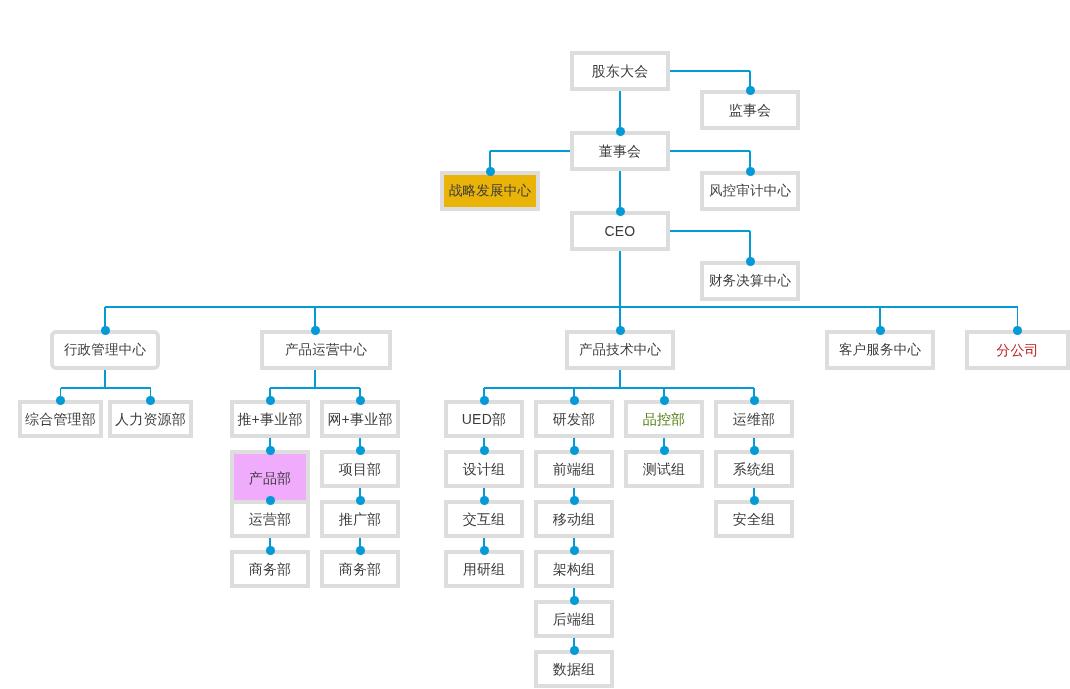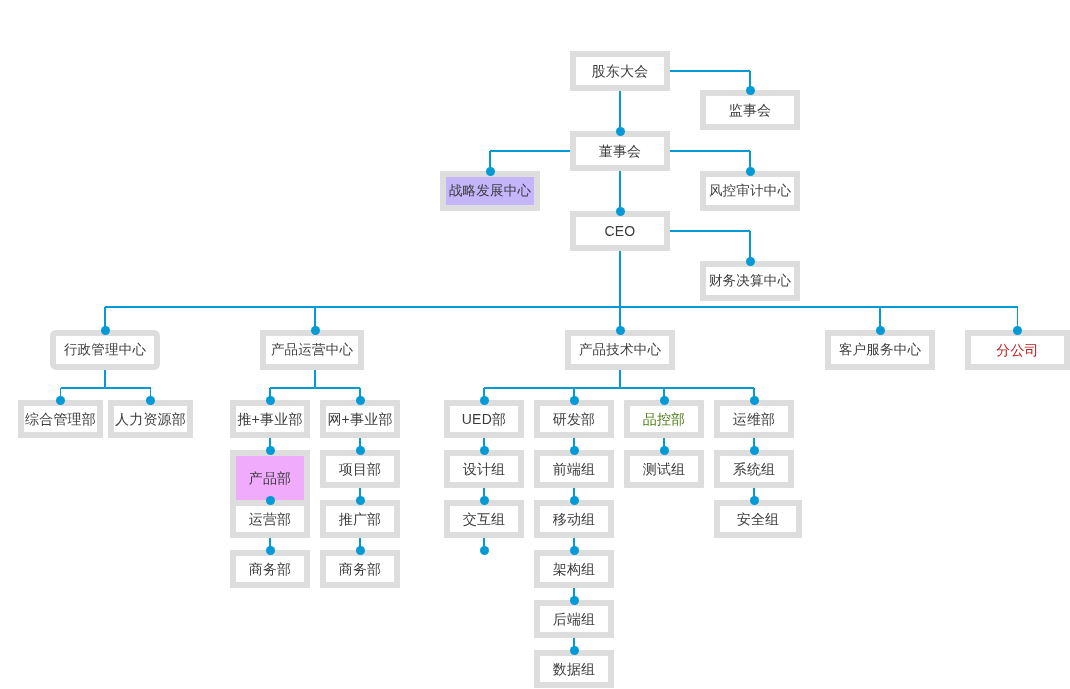--- a/index.html
+++ b/index.html
@@ -18,21 +18,21 @@
   #svg-layer {
     position: absolute;
     left: 0; top: 0;
     width: 1070px;
     height: 689px;
     pointer-events: none;
   }
   .node {
     position: absolute;
     background: #ffffff;
-    border: 6px solid #84cc16;
+    border: 4px solid #84cc16;
     display: flex;
     align-items: center;
     justify-content: center;
     color: #3c3c3c;
     font-size: 14px;
     line-height: 1;
     white-space: nowrap;
     letter-spacing: 0.2px;
     z-index: 2;
   }
@@ -102,36 +102,36 @@
     </svg>
 <div class="node" style="left: 570px; top: 51px; width: 100px; height: 40px; border-color: rgb(221, 221, 221); background: rgb(255, 255, 255); color: rgb(60, 60, 60);">
       <span>股东大会</span>
     </div>
     <div class="node" style="left: 700px; top: 90px; width: 100px; height: 40px; border-color: rgb(221, 221, 221); background: rgb(255, 255, 255); color: rgb(60, 60, 60);">
       <span>监事会</span>
     </div>
     <div class="node" style="left: 570px; top: 131px; width: 100px; height: 40px; border-color: rgb(221, 221, 221); background: rgb(255, 255, 255); color: rgb(60, 60, 60);">
       <span>董事会</span>
     </div>
-    <div class="node small" style="left: 440px; top: 171px; width: 100px; height: 40px; border-color: rgb(221, 221, 221); background: #c4b5fd; color: rgb(60, 60, 60);">
+    <div class="node small" style="left: 440px; top: 171px; width: 100px; height: 40px; border-color: rgb(221, 221, 221); background: #eab308; color: rgb(60, 60, 60);">
       <span>战略发展中心</span>
     </div>
     <div class="node small" style="left: 700px; top: 171px; width: 100px; height: 40px; border-color: rgb(221, 221, 221); background: rgb(255, 255, 255); color: rgb(60, 60, 60);">
       <span>风控审计中心</span>
     </div>
     <div class="node" style="left: 570px; top: 211px; width: 100px; height: 40px; border-color: rgb(221, 221, 221); background: rgb(255, 255, 255); color: rgb(60, 60, 60);">
       <span>CEO</span>
     </div>
     <div class="node small" style="left: 700px; top: 261px; width: 100px; height: 40px; border-color: rgb(221, 221, 221); background: rgb(255, 255, 255); color: rgb(60, 60, 60);">
       <span>财务决算中心</span>
     </div>
     <div class="node small" style="left: 50px; top: 330px; width: 110px; height: 40px; border-color: rgb(221, 221, 221); background: rgb(255, 255, 255); color: rgb(60, 60, 60); border-radius: 6px;">
       <span>行政管理中心</span>
     </div>
-    <div class="node small" style="left: 260px; top: 330px; width: 104px; height: 40px; border-color: rgb(221, 221, 221); background: rgb(255, 255, 255); color: rgb(60, 60, 60);">
+    <div class="node small" style="left: 260px; top: 330px; width: 132px; height: 40px; border-color: rgb(221, 221, 221); background: rgb(255, 255, 255); color: rgb(60, 60, 60);">
       <span>产品运营中心</span>
     </div>
     <div class="node small" style="left: 565px; top: 330px; width: 110px; height: 40px; border-color: rgb(221, 221, 221); background: rgb(255, 255, 255); color: rgb(60, 60, 60);">
       <span>产品技术中心</span>
     </div>
     <div class="node small" style="left: 825px; top: 330px; width: 110px; height: 40px; border-color: rgb(221, 221, 221); background: rgb(255, 255, 255); color: rgb(60, 60, 60);">
       <span>客户服务中心</span>
     </div>
     <div class="node" style="left: 965px; top: 330px; width: 105px; height: 40px; border-color: rgb(221, 221, 221); background: rgb(255, 255, 255); color: #b91c1c;">
       <span>分公司</span>
@@ -168,20 +168,23 @@
     </div>
     <div class="node" style="left: 444px; top: 400px; width: 80px; height: 38px; border-color: rgb(221, 221, 221); background: rgb(255, 255, 255); color: rgb(60, 60, 60);">
       <span>UED部</span>
     </div>
     <div class="node" style="left: 444px; top: 450px; width: 80px; height: 38px; border-color: rgb(221, 221, 221); background: rgb(255, 255, 255); color: rgb(60, 60, 60);">
       <span>设计组</span>
     </div>
     <div class="node" style="left: 444px; top: 500px; width: 80px; height: 38px; border-color: rgb(221, 221, 221); background: rgb(255, 255, 255); color: rgb(60, 60, 60);">
       <span>交互组</span>
     </div>
+    <div class="node" style="left: 444px; top: 550px; width: 80px; height: 38px; border-color: rgb(221, 221, 221); background: rgb(255, 255, 255); color: rgb(60, 60, 60);">
+      <span>用研组</span>
+    </div>
     <div class="node" style="left: 534px; top: 400px; width: 80px; height: 38px; border-color: rgb(221, 221, 221); background: rgb(255, 255, 255); color: rgb(60, 60, 60);">
       <span>研发部</span>
     </div>
     <div class="node" style="left: 534px; top: 450px; width: 80px; height: 38px; border-color: rgb(221, 221, 221); background: rgb(255, 255, 255); color: rgb(60, 60, 60);">
       <span>前端组</span>
     </div>
     <div class="node" style="left: 534px; top: 500px; width: 80px; height: 38px; border-color: rgb(221, 221, 221); background: rgb(255, 255, 255); color: rgb(60, 60, 60);">
       <span>移动组</span>
     </div>
     <div class="node" style="left: 534px; top: 550px; width: 80px; height: 38px; border-color: rgb(221, 221, 221); background: rgb(255, 255, 255); color: rgb(60, 60, 60);">
@@ -198,21 +201,21 @@
     </div>
     <div class="node" style="left: 624px; top: 450px; width: 80px; height: 38px; border-color: rgb(221, 221, 221); background: rgb(255, 255, 255); color: rgb(60, 60, 60);">
       <span>测试组</span>
     </div>
     <div class="node" style="left: 714px; top: 400px; width: 80px; height: 38px; border-color: rgb(221, 221, 221); background: rgb(255, 255, 255); color: rgb(60, 60, 60);">
       <span>运维部</span>
     </div>
     <div class="node" style="left: 714px; top: 450px; width: 80px; height: 38px; border-color: rgb(221, 221, 221); background: rgb(255, 255, 255); color: rgb(60, 60, 60);">
       <span>系统组</span>
     </div>
-    <div class="node" style="left: 714px; top: 500px; width: 88px; height: 38px; border-color: rgb(221, 221, 221); background: rgb(255, 255, 255); color: rgb(60, 60, 60);">
+    <div class="node" style="left: 714px; top: 500px; width: 80px; height: 38px; border-color: rgb(221, 221, 221); background: rgb(255, 255, 255); color: rgb(60, 60, 60);">
       <span>安全组</span>
     </div>
     <div class="dot" style="left: 745.5px; top: 85.5px; background: rgb(4, 154, 214);"></div>
     <div class="dot" style="left: 615.5px; top: 126.5px; background: rgb(4, 154, 214);"></div>
     <div class="dot" style="left: 485.5px; top: 166.5px; background: rgb(4, 154, 214);"></div>
     <div class="dot" style="left: 745.5px; top: 166.5px; background: rgb(4, 154, 214);"></div>
     <div class="dot" style="left: 615.5px; top: 206.5px; background: rgb(4, 154, 214);"></div>
     <div class="dot" style="left: 745.5px; top: 256.5px; background: rgb(4, 154, 214);"></div>
     <div class="dot" style="left: 265.5px; top: 445.5px; background: rgb(4, 154, 214);"></div>
     <div class="dot" style="left: 265.5px; top: 495.5px; background: rgb(4, 154, 214);"></div>

